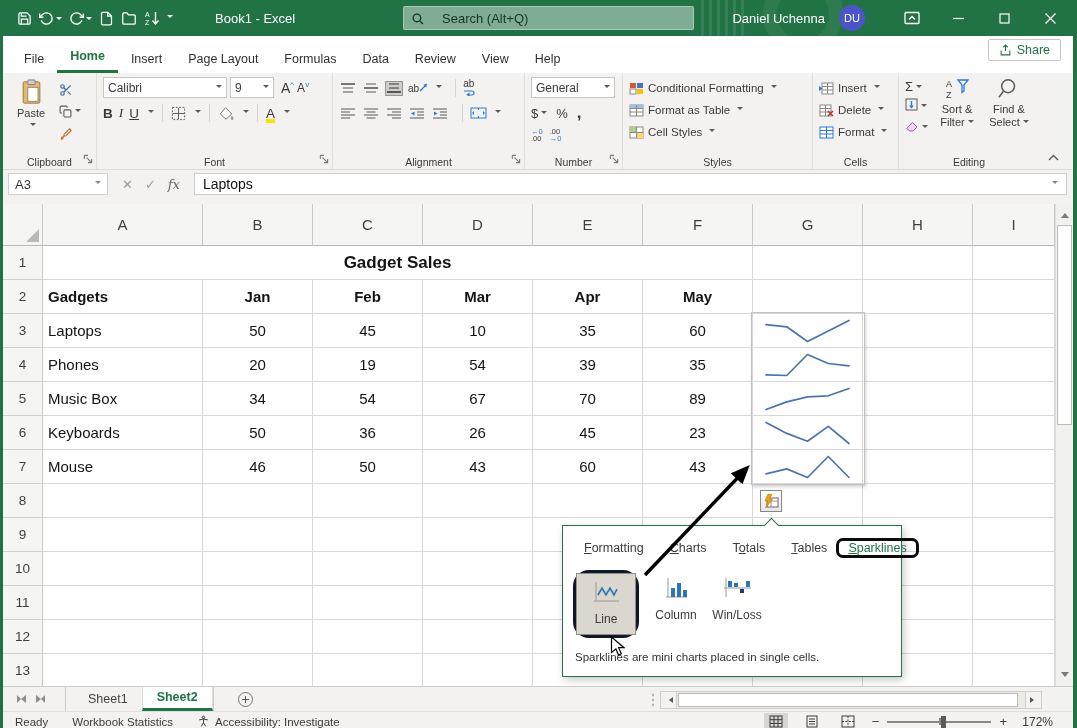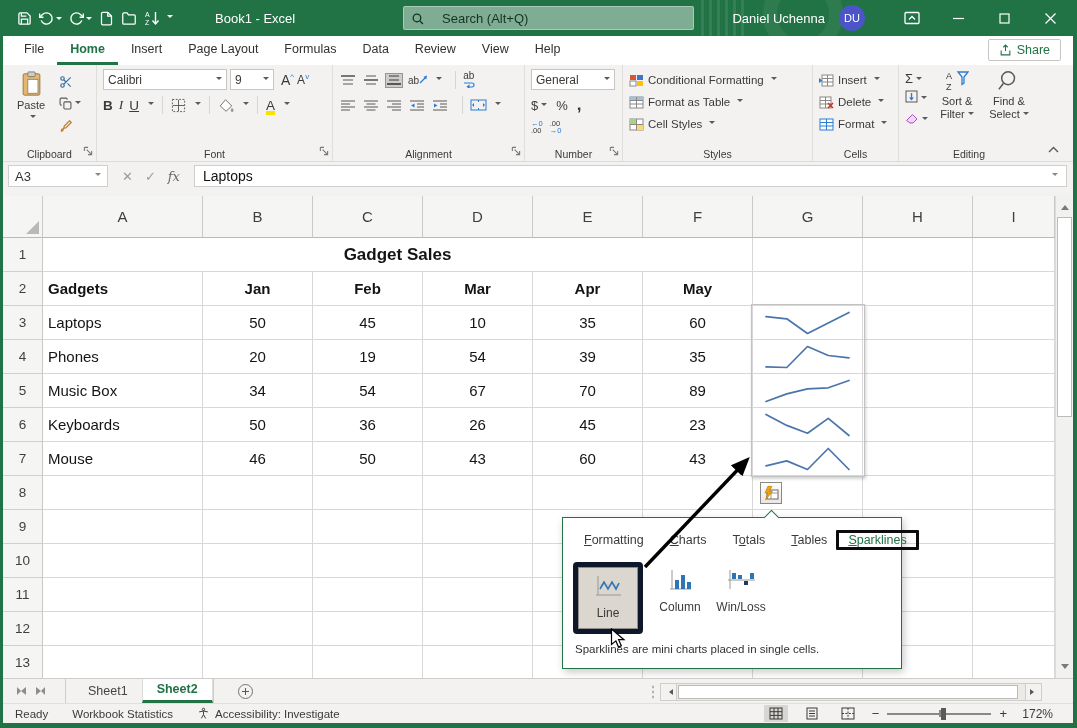--- a/index.html
+++ b/index.html
@@ -16,21 +16,21 @@
   .qat svg{display:block}
   .ddw{width:0;height:0;border:3.5px solid transparent;border-top-color:#fff;margin-top:4px}
   .tb-title{font-size:13px;margin-left:42px;white-space:nowrap}
   .tb-search{position:absolute;left:400px;top:6px;width:291px;height:24px;background:rgba(255,255,255,.42);border:1px solid rgba(255,255,255,.35);border-radius:2px;display:flex;align-items:center;gap:10px;padding-left:24px;color:#17331f;font-size:13px}
   .tb-right{position:absolute;right:0;top:0;height:36px;display:flex;align-items:center;gap:0}
   .tb-user{font-size:13px;margin-right:14px}
   .tb-avatar{width:26px;height:26px;border-radius:50%;background:#4b55c8;color:#fff;font-size:11px;display:flex;align-items:center;justify-content:center;margin-right:24px}
   .tb-ctl{width:46px;height:36px;display:flex;align-items:center;justify-content:center;color:#fff}
 
   
-  .tabrow{height:29px;background:#fff;display:flex;padding-left:8px;position:relative;flex:none}
+  .tabrow{height:37px;background:#fff;display:flex;align-items:flex-end;padding-left:8px;position:relative;flex:none}
   .rtab{font-size:12.5px;color:#323130;padding:6px 13px 7px;cursor:default}
   .rtab.active{font-weight:bold;color:#217346;border-bottom:3px solid #217346;}
   .share-btn{position:absolute;right:12px;top:3px;display:flex;align-items:center;gap:5px;border:1px solid #c8c6c4;border-radius:2px;background:#fff;color:#217346;font-size:12.5px;padding:3px 10px}
 
   
   .ribbon{height:97px;background:#f3f2f1;border-bottom:1px solid #dedcda;display:flex;position:relative;flex:none}
   .rgroup{position:relative;border-right:1px solid #e0deda;padding:4px 4px 16px 6px;flex:none}
   .rg-label{position:absolute;bottom:1px;left:0;right:0;text-align:center;font-size:10.5px;color:#605e5c}
   .launcher{position:absolute;right:3px;bottom:2px}
   .ribbon,.ribbon span{color:#3b3a39}
@@ -91,23 +91,23 @@
   .selbox{position:absolute;left:748px;top:108px;width:114px;height:173px;border:1px solid #c2c2c2;box-shadow:1px 2px 3px rgba(0,0,0,.18);pointer-events:none;z-index:30}
   .qa-launcher{position:absolute;left:757px;top:286px;width:22px;height:22px;background:linear-gradient(#fdfdfd,#e9e7e4);border:1px solid #8a8886;display:flex;align-items:center;justify-content:center;z-index:40}
 
   
   .popup{position:absolute;left:559px;top:321px;width:340px;height:152px;background:#fff;border:1px solid #217346;box-shadow:2px 3px 8px rgba(0,0,0,.22);z-index:50;padding:9px 12px 8px}
   .popup .notch{position:absolute;left:203px;top:-6px;width:11px;height:11px;background:#fff;border-left:1px solid #217346;border-top:1px solid #217346;transform:rotate(45deg)}
   .qa-tabs{display:flex;align-items:center;gap:0;font-size:12.5px;color:#3b3a39;height:26px}
   .qatab{padding:4px 9px;white-space:nowrap}
   .qatab-sep{width:1px;height:13px;background:#d2d0ce;margin:0 4px}
   .qatab.active{color:#217346}
-  .anno-tab{border:3px solid #0c0c0c;border-radius:1px;margin:-3px 0}
+  .anno-tab{border:3px solid #0c0c0c;border-radius:7px;margin:-3px 0}
   .qa-btnrow{display:flex;align-items:flex-start;margin-top:9px;height:68px}
-  .anno-btn{border:5px solid #0f172a;border-radius:4px;margin-left:-2px}
+  .anno-btn{border:3px solid #0f172a;border-radius:16px;margin-left:-2px}
   .qabtn{width:58px;height:60px;text-align:center;font-size:12px;color:#3b3a39;padding-top:6px}
   .qabtn.active{background:#dbd7cf;border:1px solid #8f8d8b;width:60px;height:62px}
   .qabtn .qlbl{margin-top:5px}
   .qa-footer{font-size:11.5px;color:#323130;margin-top:13px}
   .ann-arrow{position:absolute;left:0;top:0;z-index:60;pointer-events:none}
   .cursor{position:absolute;left:607px;top:432px;z-index:70;pointer-events:none}
 
   
   .tabsbar{height:25px;background:#f3f2f1;border-top:1px solid #cfcdcb;display:flex;align-items:center;position:relative;flex:none}
   .nav{display:flex;align-items:center;gap:10px;padding:0 12px 0 14px}

